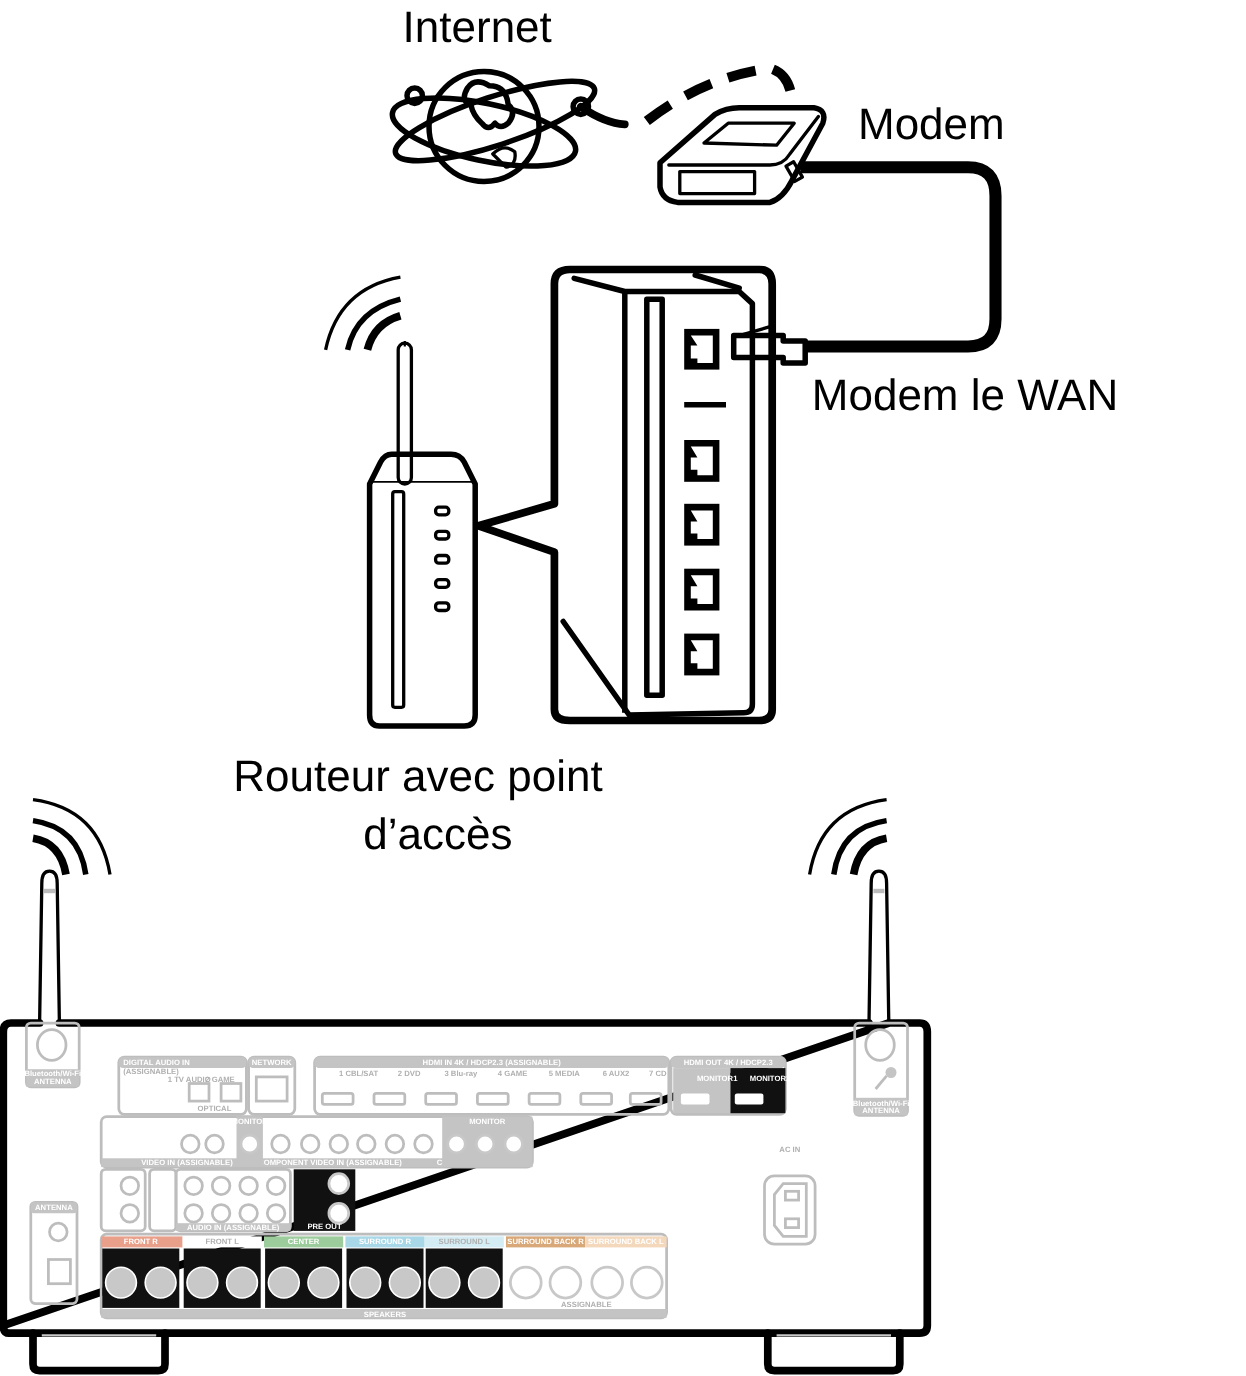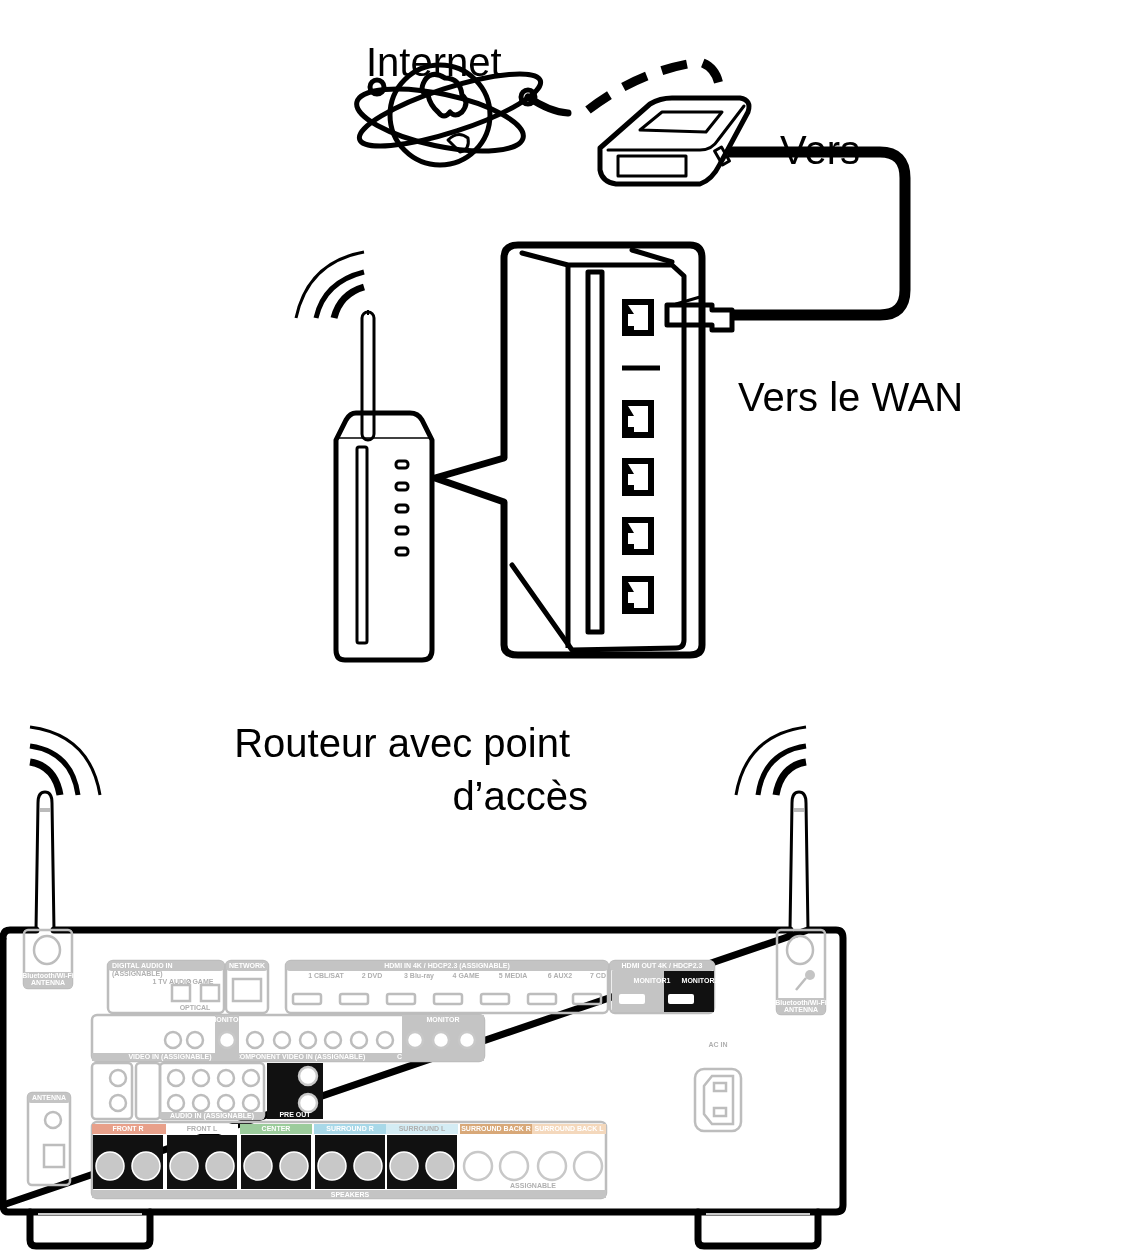--- a/index.html
+++ b/index.html
@@ -1,19 +1,19 @@
 <!DOCTYPE html>
 <html><head>
 <meta charset="utf-8">
 <style>
   html,body{margin:0;padding:0;background:#fff;}
   body{width:1133px;height:1251px;position:relative;overflow:hidden;font-family:"Liberation Sans",sans-serif;}
   svg{position:absolute;left:0;top:0;}
-  .lbl{position:absolute;font-family:"Liberation Sans",sans-serif;color:#000;font-size:40px;line-height:1;white-space:nowrap;margin-top:37px;}
-  .center{text-align:right;}
+  .lbl{position:absolute;font-family:"Liberation Sans",sans-serif;color:#000;font-size:40px;line-height:1;white-space:nowrap;}
+  .center{text-align:center;}
   .g{fill:none;stroke:#bdbdbd;stroke-width:2.5;}
   .gf{fill:#c4c4c4;}
   .gt{font-family:"Liberation Sans",sans-serif;font-size:7px;font-weight:bold;fill:#b0b0b0;}
   .gtw{font-family:"Liberation Sans",sans-serif;font-size:7px;font-weight:bold;fill:#fff;}
   .k{fill:none;stroke:#000;stroke-width:7;stroke-linejoin:round;stroke-linecap:round;}
   .k5{fill:none;stroke:#000;stroke-width:5;stroke-linejoin:round;stroke-linecap:round;}
   .k3{fill:none;stroke:#000;stroke-width:3;stroke-linejoin:round;stroke-linecap:round;}
 </style>
 </head>
 <body>
@@ -273,16 +273,16 @@
 
     <text x="718" y="1047" class="gt" text-anchor="middle">AC IN</text>
     <rect x="695" y="1069" width="46" height="62" rx="9" class="g"></rect>
     <path d="M712 1076 L733 1076 L733 1124 L712 1124 L704 1114 L704 1086 Z" class="g"></path>
     <rect x="714" y="1083" width="12" height="8" class="g"></rect>
     <rect x="714" y="1108" width="12" height="8" class="g"></rect>
   </g>
 </svg>
 
 <div class="lbl" style="left:366px;top:5px;">Internet</div>
-<div class="lbl" style="left:780px;top:93px;">Vers</div>
-<div class="lbl" style="left:738px;top:340px;">Vers le WAN</div>
+<div class="lbl" style="left:780px;top:93px;">Modem</div>
+<div class="lbl" style="left:738px;top:340px;">Modem le WAN</div>
 <div class="lbl center" style="left:190px;top:686px;width:380px;">Routeur avec point</div>
 <div class="lbl center" style="left:208px;top:739px;width:380px;">d’accès</div>
 
 </body></html>

